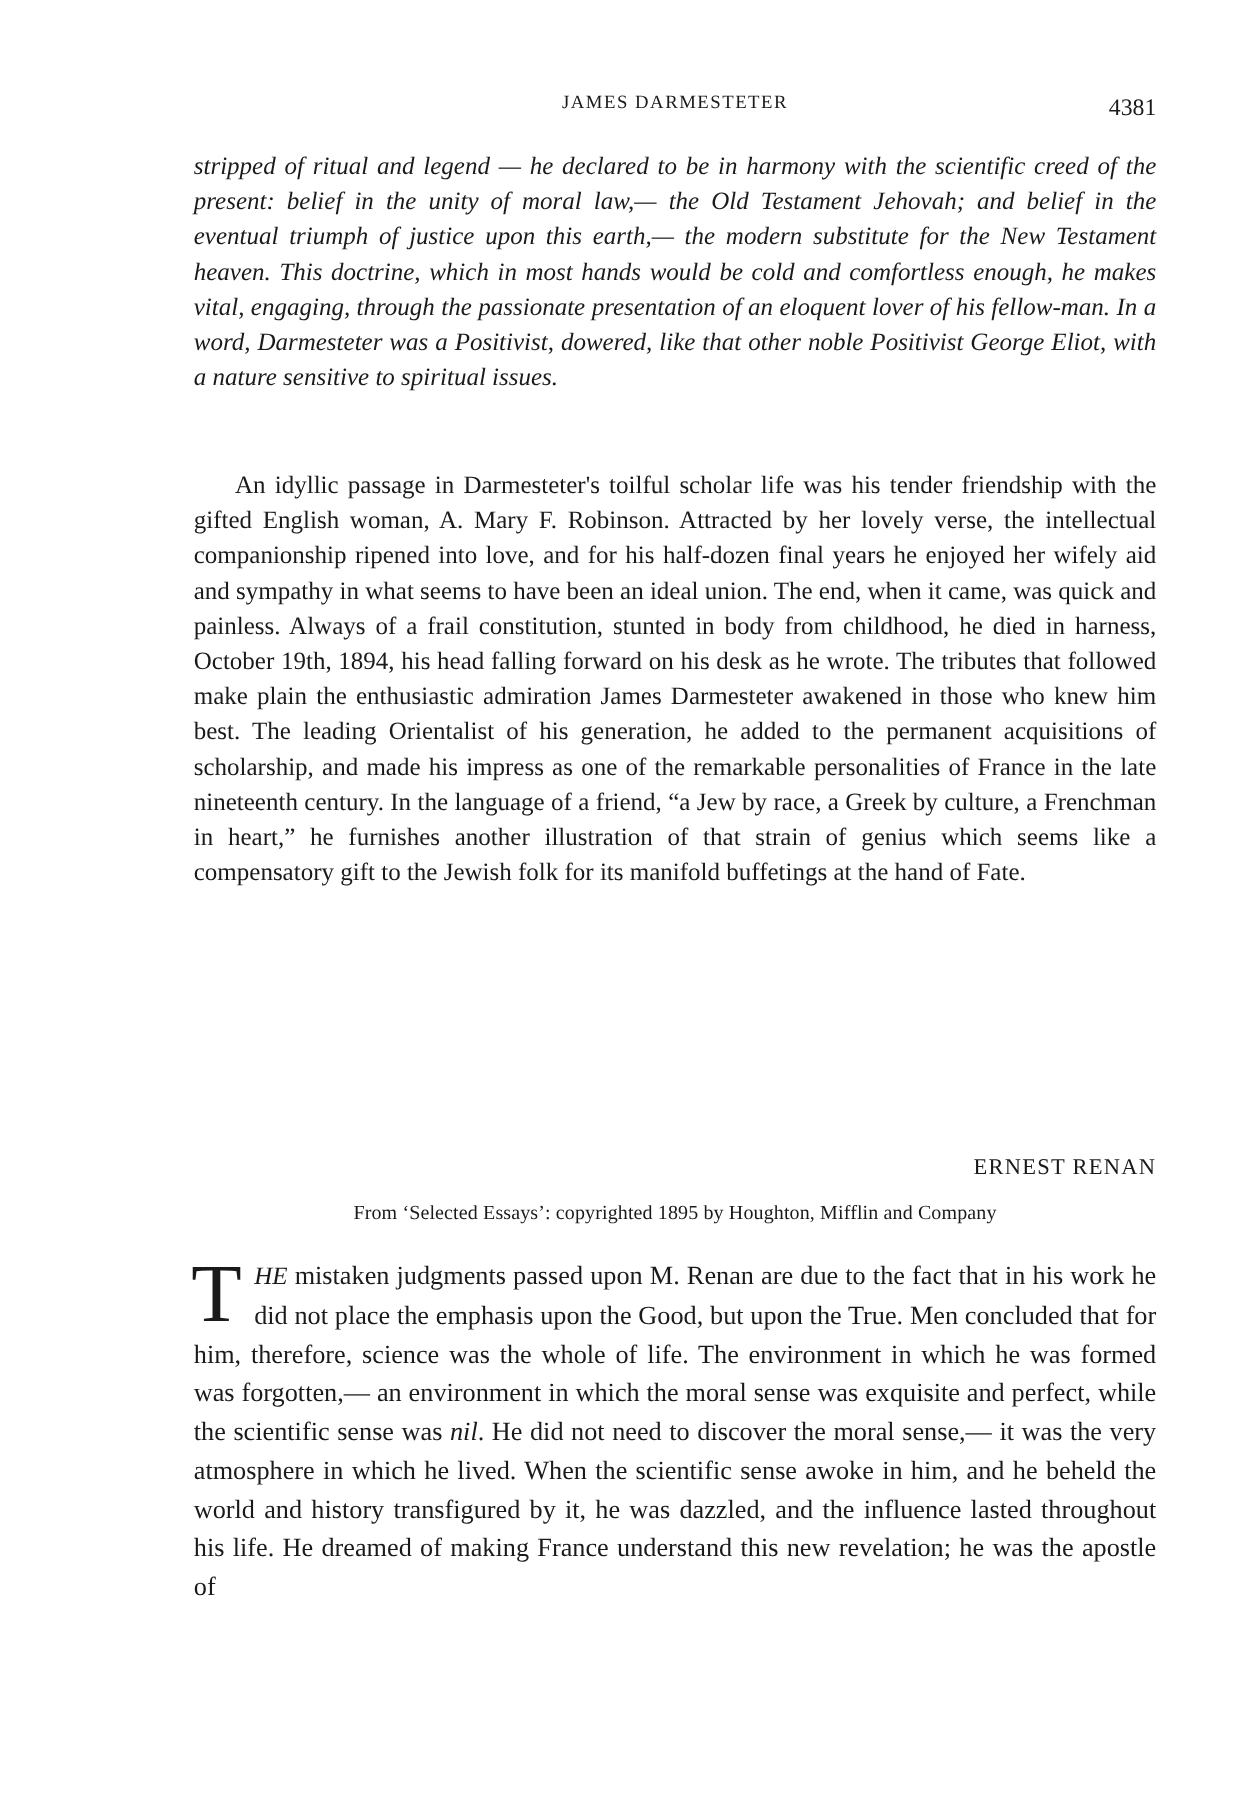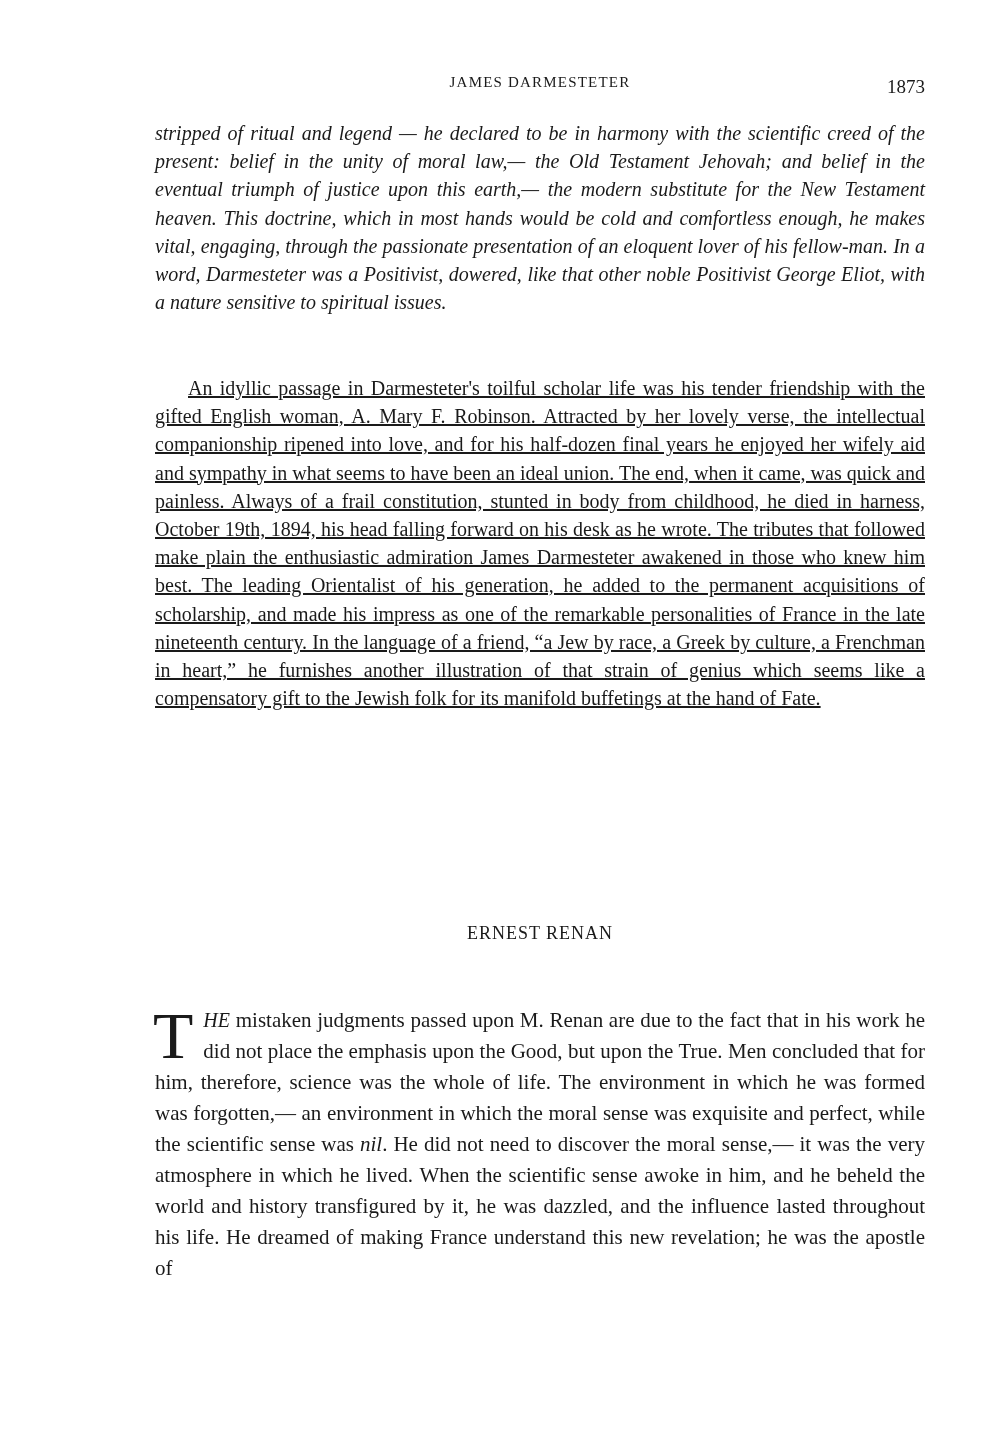--- a/index.html
+++ b/index.html
@@ -4,36 +4,37 @@
 <style>
   html, body { margin: 0; padding: 0; background: #ffffff; }
   body { width: 1000px; height: 1441px; position: relative; overflow: hidden; color: #1a1a1a;
          font-family: "Liberation Serif", "DejaVu Serif", serif; }
   .page { position: absolute; left: 0; top: 0; width: 1000px; height: 1441px; margin-left: 35px; }
   .running-head { position: absolute; top: 72px; left: 120px; width: 770px; height: 24px; }
   .running-title { position: absolute; left: 0; right: 0; text-align: center; font-size: 15px; letter-spacing: 1.2px; top: 2px; }
   .page-num { position: absolute; right: 0; top: 4px; font-size: 19px; }
   .para { position: absolute; left: 120px; width: 770px; font-size: 20px; line-height: 28.2px; text-align: justify; margin: 0; }
   .p1 { top: 119px; font-style: italic; }
-  .p2 { top: 374px; text-indent: 33px; text-decoration: underline; }
-  .section-title { position: absolute; top: 923px; left: 120px; width: 770px; text-align: center; font-size: 18px; letter-spacing: 1px; }
+  .p2 { top: 374px; text-indent: 33px; }
+  .section-title { position: absolute; top: 923px; left: 120px; width: 770px; text-align: right; font-size: 18px; letter-spacing: 1px; }
   .source { position: absolute; top: 962px; left: 120px; width: 770px; text-align: center; font-size: 16px; letter-spacing: 0.1px; }
   .p3 { top: 1005px; line-height: 31px; font-size: 21px; }
   .dropcap { float: left; font-size: 66px; line-height: 54px; margin: 4px 10px 0 -2px; height: 58px; }
   .smallcaps { font-variant: small-caps; font-size: 20px; font-style: italic; }
   em { font-style: italic; }
 </style>
 </head>
 <body>
 
 <div class="page">
   <div class="running-head">
     <div class="running-title">JAMES DARMESTETER</div>
-    <div class="page-num">1873</div>
+    <div class="page-num">4381</div>
   </div>
 
   <p class="para p1">stripped of ritual and legend — he declared to be in harmony with the scientific creed of the present: belief in the unity of moral law,— the Old Testament Jehovah; and belief in the eventual triumph of justice upon this earth,— the modern substitute for the New Testament heaven. This doctrine, which in most hands would be cold and comfortless enough, he makes vital, engaging, through the passionate presentation of an eloquent lover of his fellow-man. In a word, Darmesteter was a Positivist, dowered, like that other noble Positivist George Eliot, with a nature sensitive to spiritual issues.</p>
   <p class="para p2">An idyllic passage in Darmesteter's toilful scholar life was his tender friendship with the gifted English woman, A. Mary F. Robinson. Attracted by her lovely verse, the intellectual companionship ripened into love, and for his half-dozen final years he enjoyed her wifely aid and sympathy in what seems to have been an ideal union. The end, when it came, was quick and painless. Always of a frail constitution, stunted in body from childhood, he died in harness, October 19th, 1894, his head falling forward on his desk as he wrote. The tributes that followed make plain the enthusiastic admiration James Darmesteter awakened in those who knew him best. The leading Orientalist of his generation, he added to the permanent acquisitions of scholarship, and made his impress as one of the remarkable personalities of France in the late nineteenth century. In the language of a friend, “a Jew by race, a Greek by culture, a Frenchman in heart,” he furnishes another illustration of that strain of genius which seems like a compensatory gift to the Jewish folk for its manifold buffetings at the hand of Fate.</p>
 
   <div class="section-title">ERNEST RENAN</div>
+  <div class="source">From ‘Selected Essays’: copyrighted 1895 by Houghton, Mifflin and Company</div>
 
   <p class="para p3"><span class="dropcap">T</span><span class="smallcaps">HE</span><span> mistaken judgments passed upon M. Renan are due to the fact that in his work he did not place the emphasis upon the Good, but upon the True. Men concluded that for him, therefore, science was the whole of life. The environment in which he was formed was forgotten,— an environment in which the moral sense was exquisite and perfect, while the scientific sense was </span><em>nil</em><span>. He did not need to discover the moral sense,— it was the very atmosphere in which he lived. When the scientific sense awoke in him, and he beheld the world and history transfigured by it, he was dazzled, and the influence lasted throughout his life. He dreamed of making France understand this new revelation; he was the apostle of</span></p>
 </div>
 
 </body></html>

